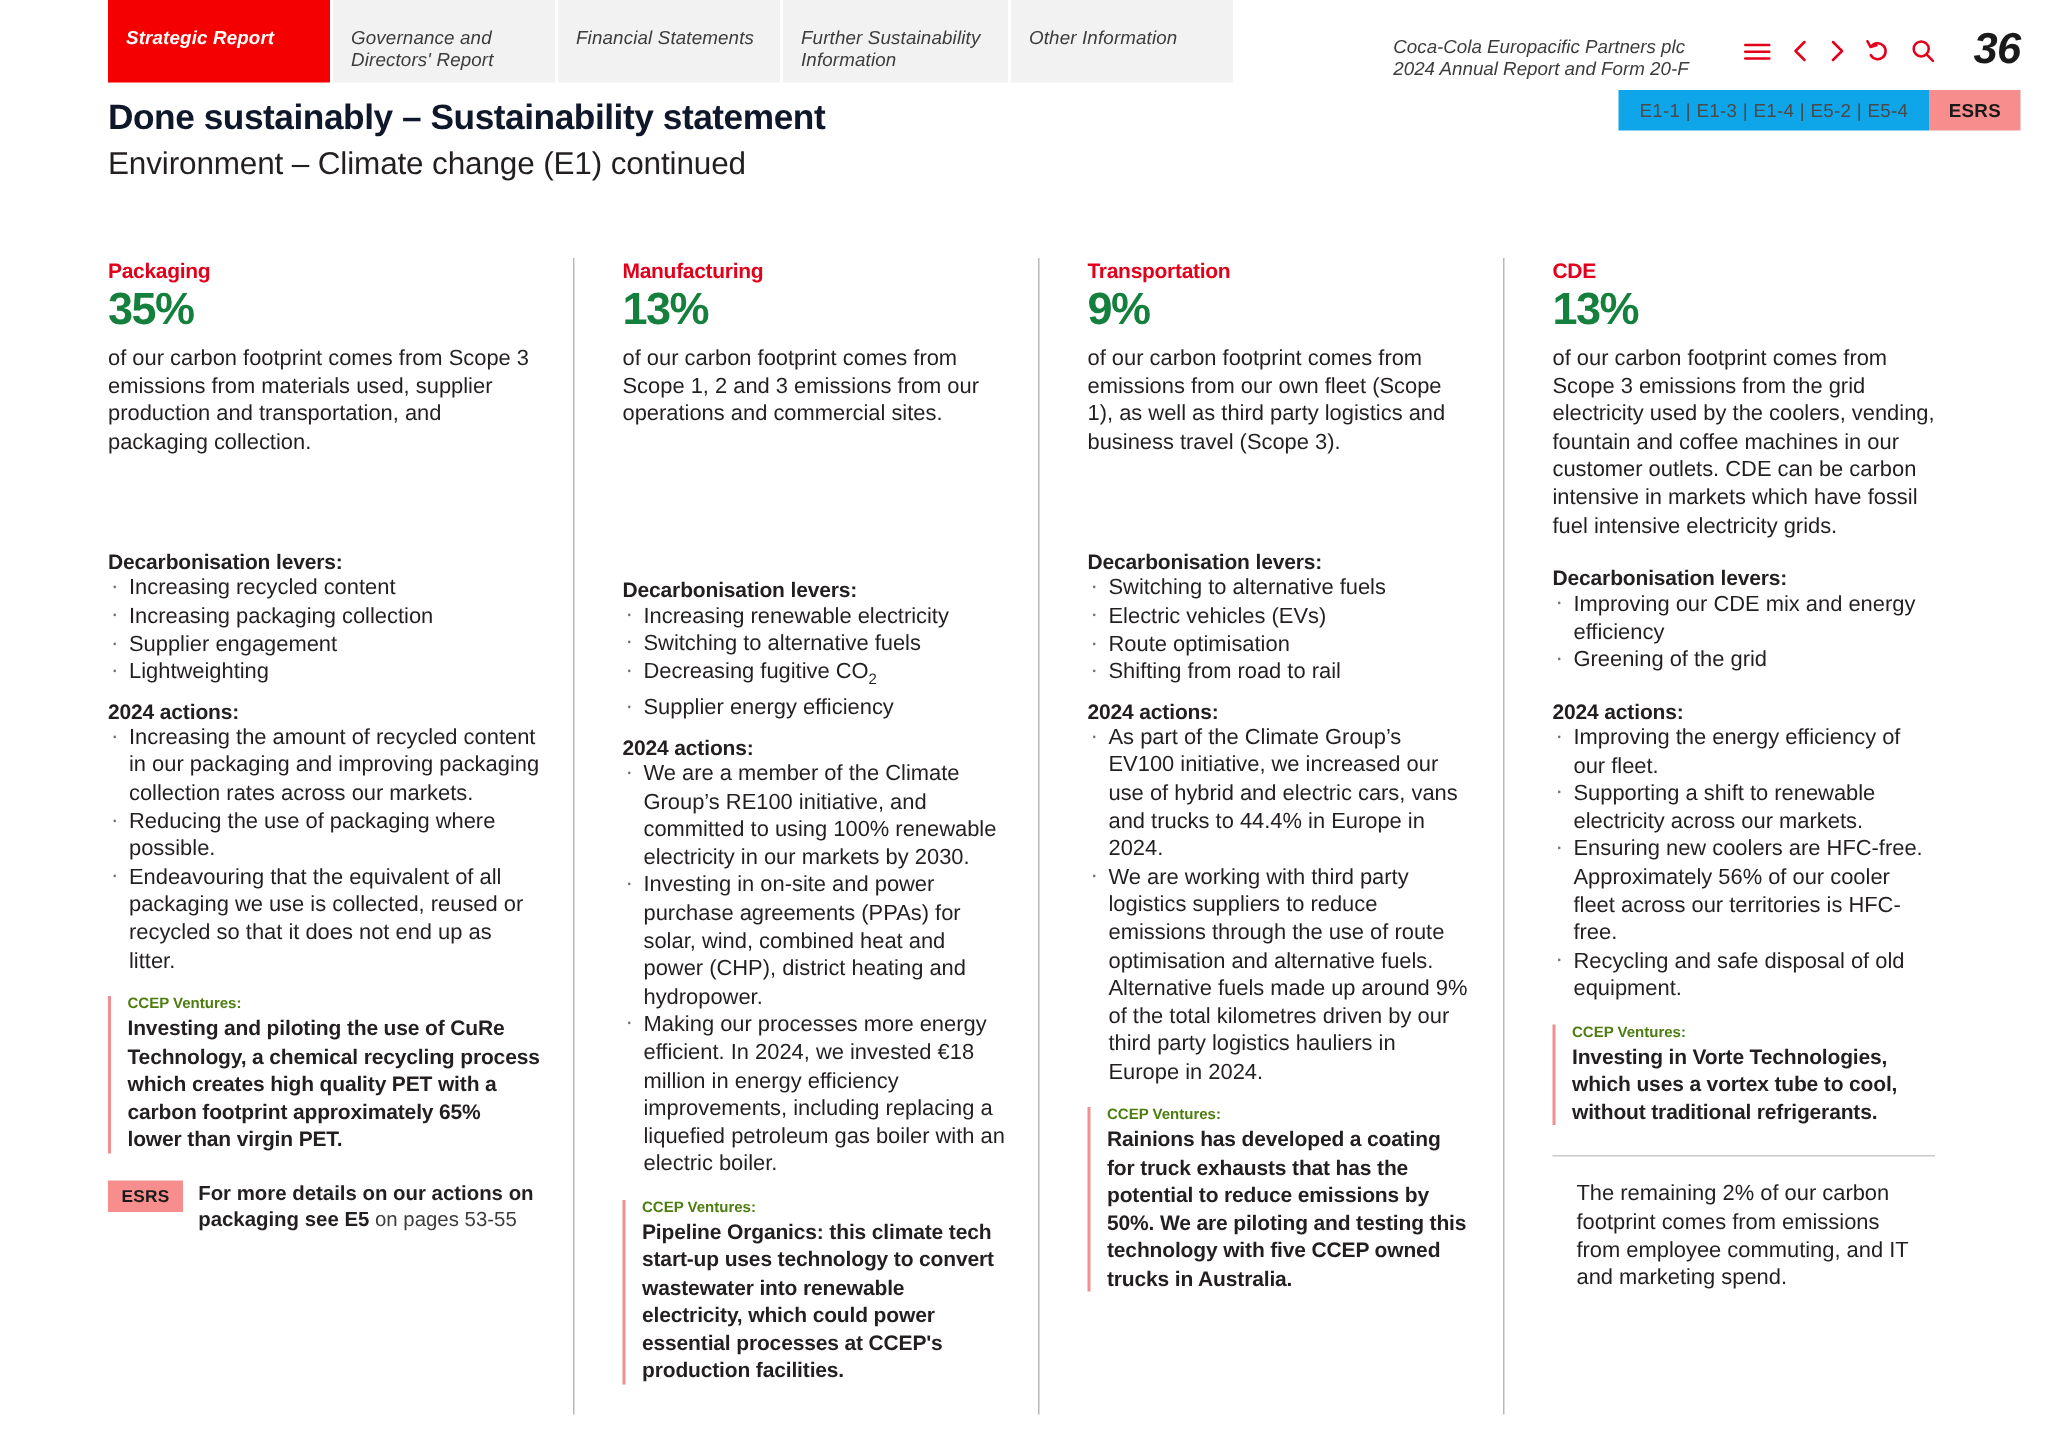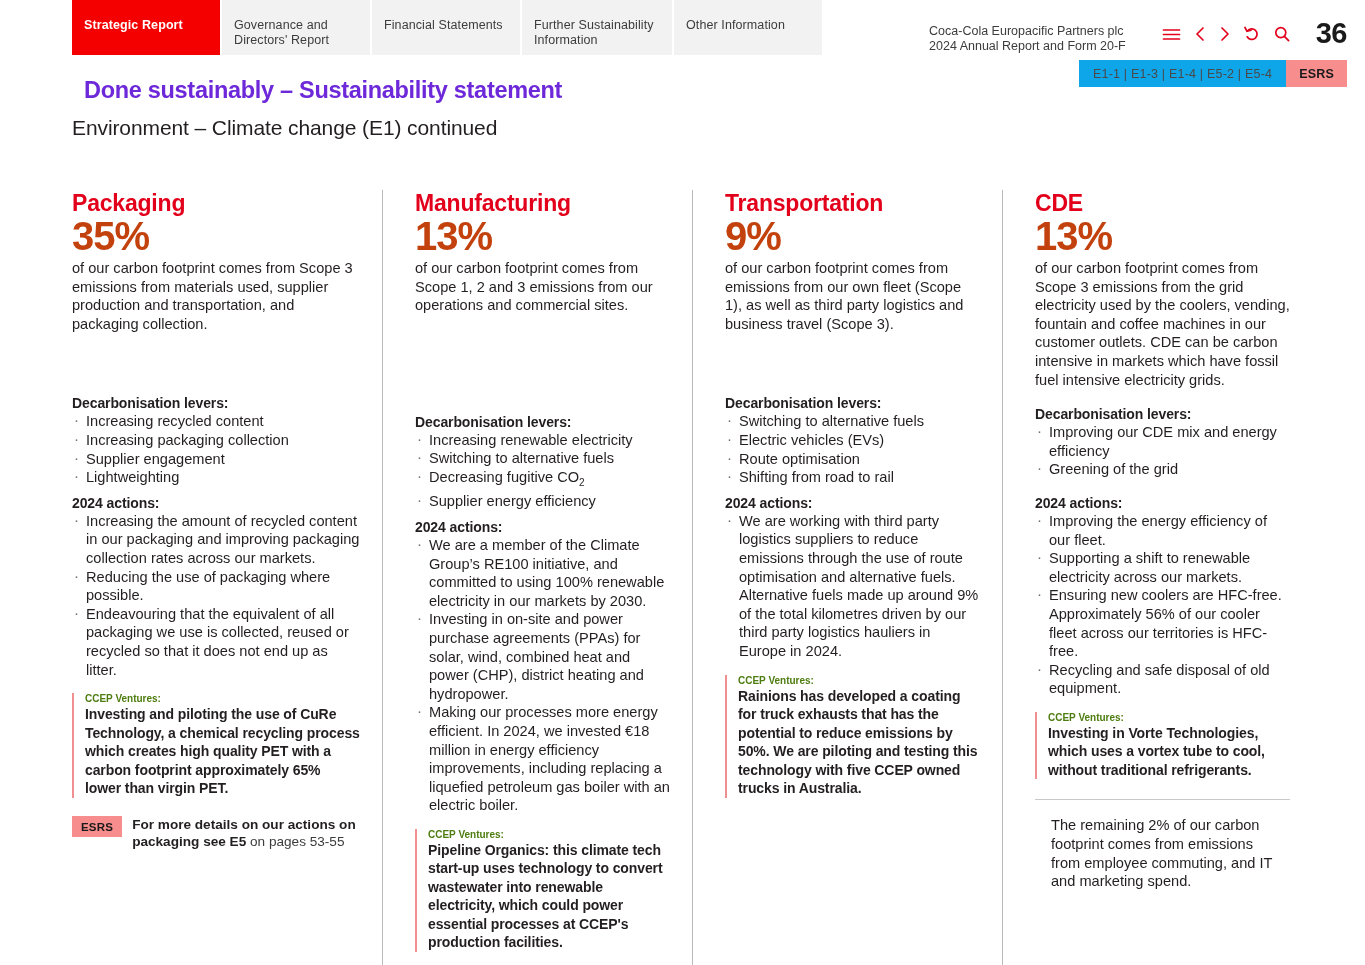--- a/index.html
+++ b/index.html
@@ -16,20 +16,21 @@
     overflow: hidden;
   }
 
   
   .topnav {
     display: flex;
     align-items: stretch;
     height: 55px;
     padding-left: 72px;
     box-sizing: border-box;
+    font-style: italic;
   }
   .tab {
     width: 148px;
     background: #f2f2f2;
     margin-right: 2px;
     padding: 18px 10px 0 12px;
     box-sizing: border-box;
     font-size: 12.5px;
     line-height: 14.5px;
     color: #3c3c3c;
@@ -77,23 +78,23 @@
 
   
   .titlewrap {
     padding-left: 72px;
     padding-top: 10px;
     position: relative;
   }
   h1.doc-title {
     font-size: 23.5px;
     font-weight: bold;
-    margin: 12px;
+    margin: 0;
     letter-spacing: -0.3px;
-    color: #6d28d9;
+    color: #0f172a;
   }
   .doc-subtitle {
     font-size: 21px;
     margin: 6px 0 0 0;
     color: #231f20;
     letter-spacing: -0.1px;
   }
 
   .esrs-tagwrap {
     position: absolute;
@@ -145,29 +146,29 @@
     left: 0;
     top: 0;
     bottom: -20px;
     width: 1px;
     background: #b9b9b9;
   }
   .col-sep-tall::before { bottom: -50px; }
 
   h2.col-title {
     color: #e3001b;
-    font-size: 23px;
+    font-size: 14px;
     font-weight: bold;
     margin: 0 0 2px 0;
     letter-spacing: -0.2px;
   }
   .col-stat {
-    font-size: 40px;
-    font-weight: bold;
-    color: #c2410c;
+    font-size: 30px;
+    font-weight: bold;
+    color: #15803d;
     line-height: 34px;
     margin: 0 0 6px 0;
     letter-spacing: -1px;
   }
   .col-intro {
     font-size: 14.6px;
     line-height: 18.6px;
     margin: 0;
     color: #231f20;
   }
@@ -414,20 +415,21 @@
     <ul class="bullets">
       <li>Switching to alternative fuels</li>
       <li>Electric vehicles (EVs)</li>
       <li>Route optimisation</li>
       <li>Shifting from road to rail</li>
     </ul>
 
     <div class="gap-sm"></div>
     <div class="section-head">2024 actions:</div>
     <ul class="bullets">
+      <li>As part of the Climate Group’s EV100 initiative, we increased our use of hybrid and electric cars, vans and trucks to 44.4% in Europe in 2024.</li>
       <li>We are working with third party logistics suppliers to reduce emissions through the use of route optimisation and alternative fuels. Alternative fuels made up around 9% of the total kilometres driven by our third party logistics hauliers in Europe in 2024.</li>
     </ul>
 
     <div class="ventures">
       <div class="ventures-title">CCEP Ventures:</div>
       <p class="ventures-body">Rainions has developed a coating for truck exhausts that has the potential to reduce emissions by 50%. We are piloting and testing this technology with five CCEP owned trucks in Australia.</p>
     </div>
   </div>
 
   <div class="col">

